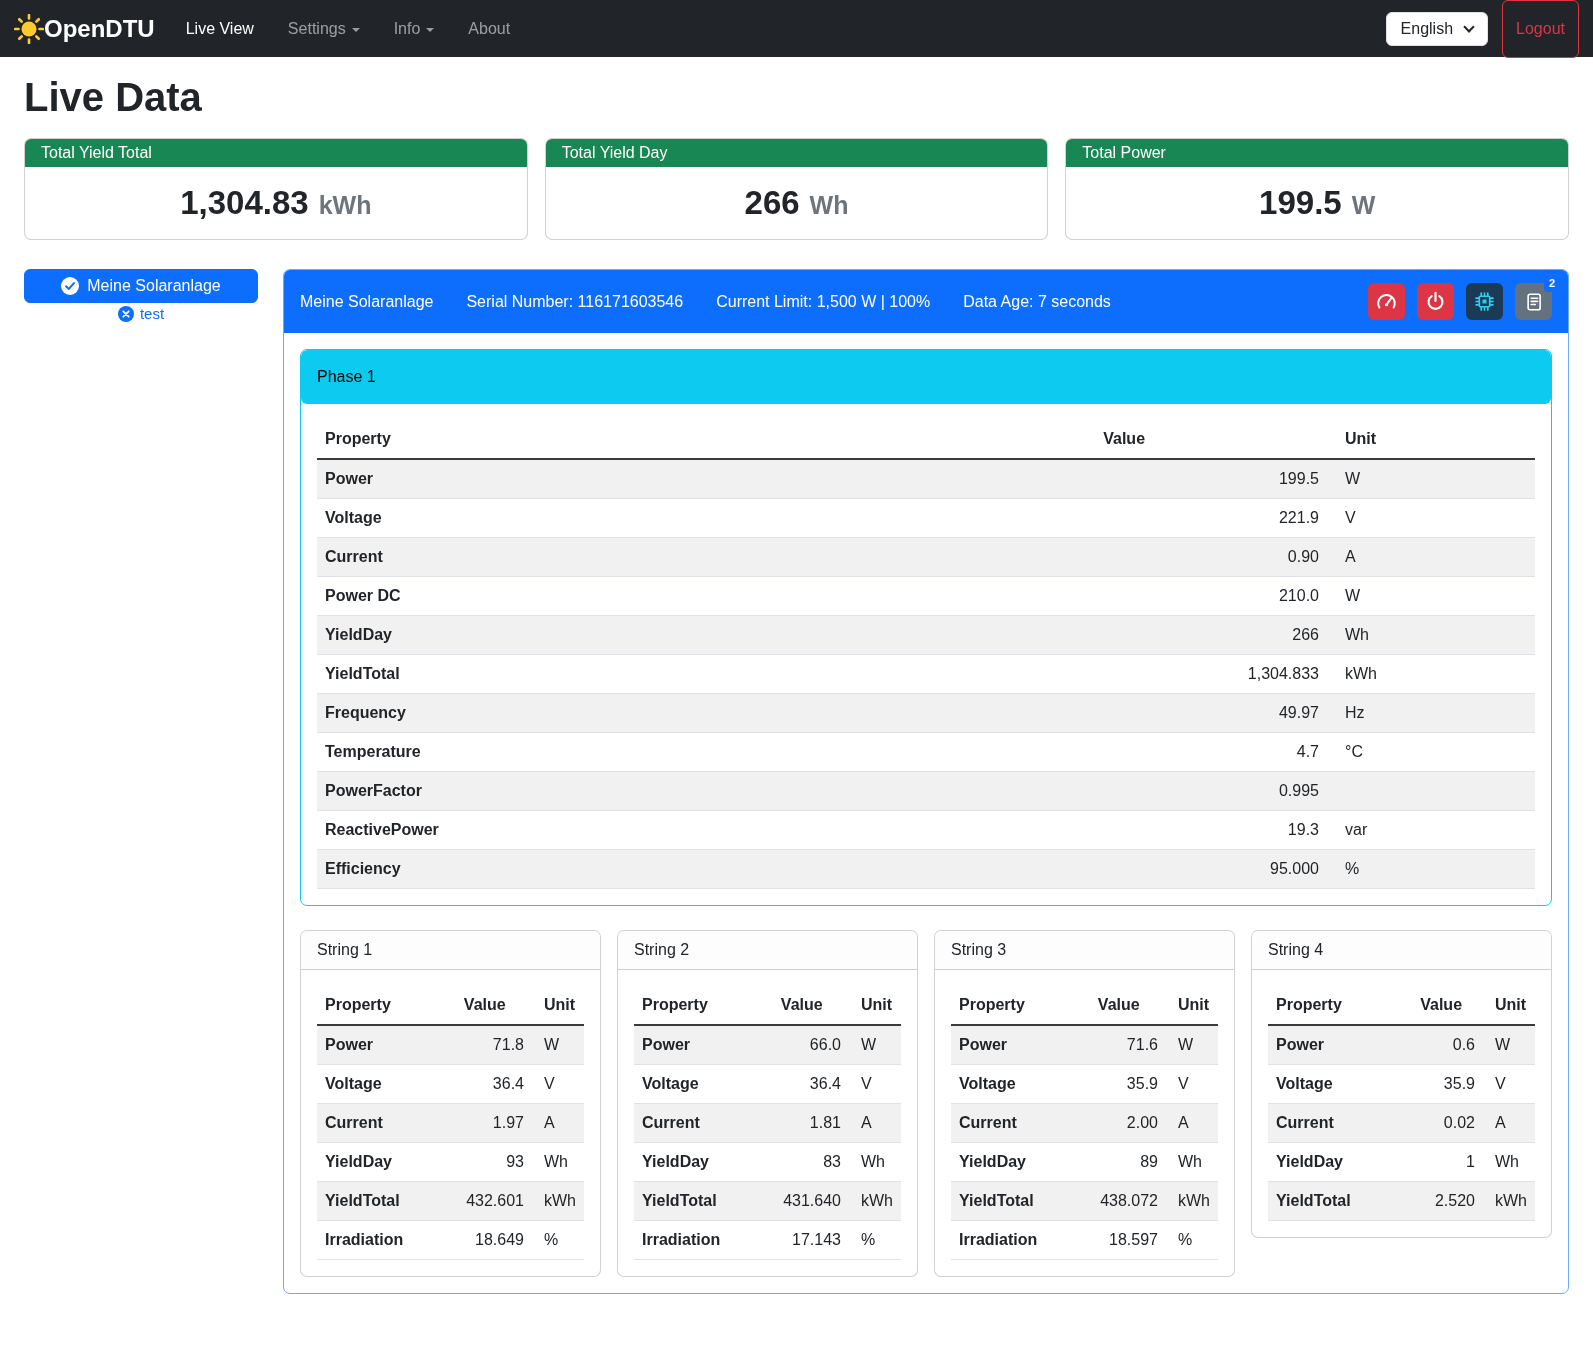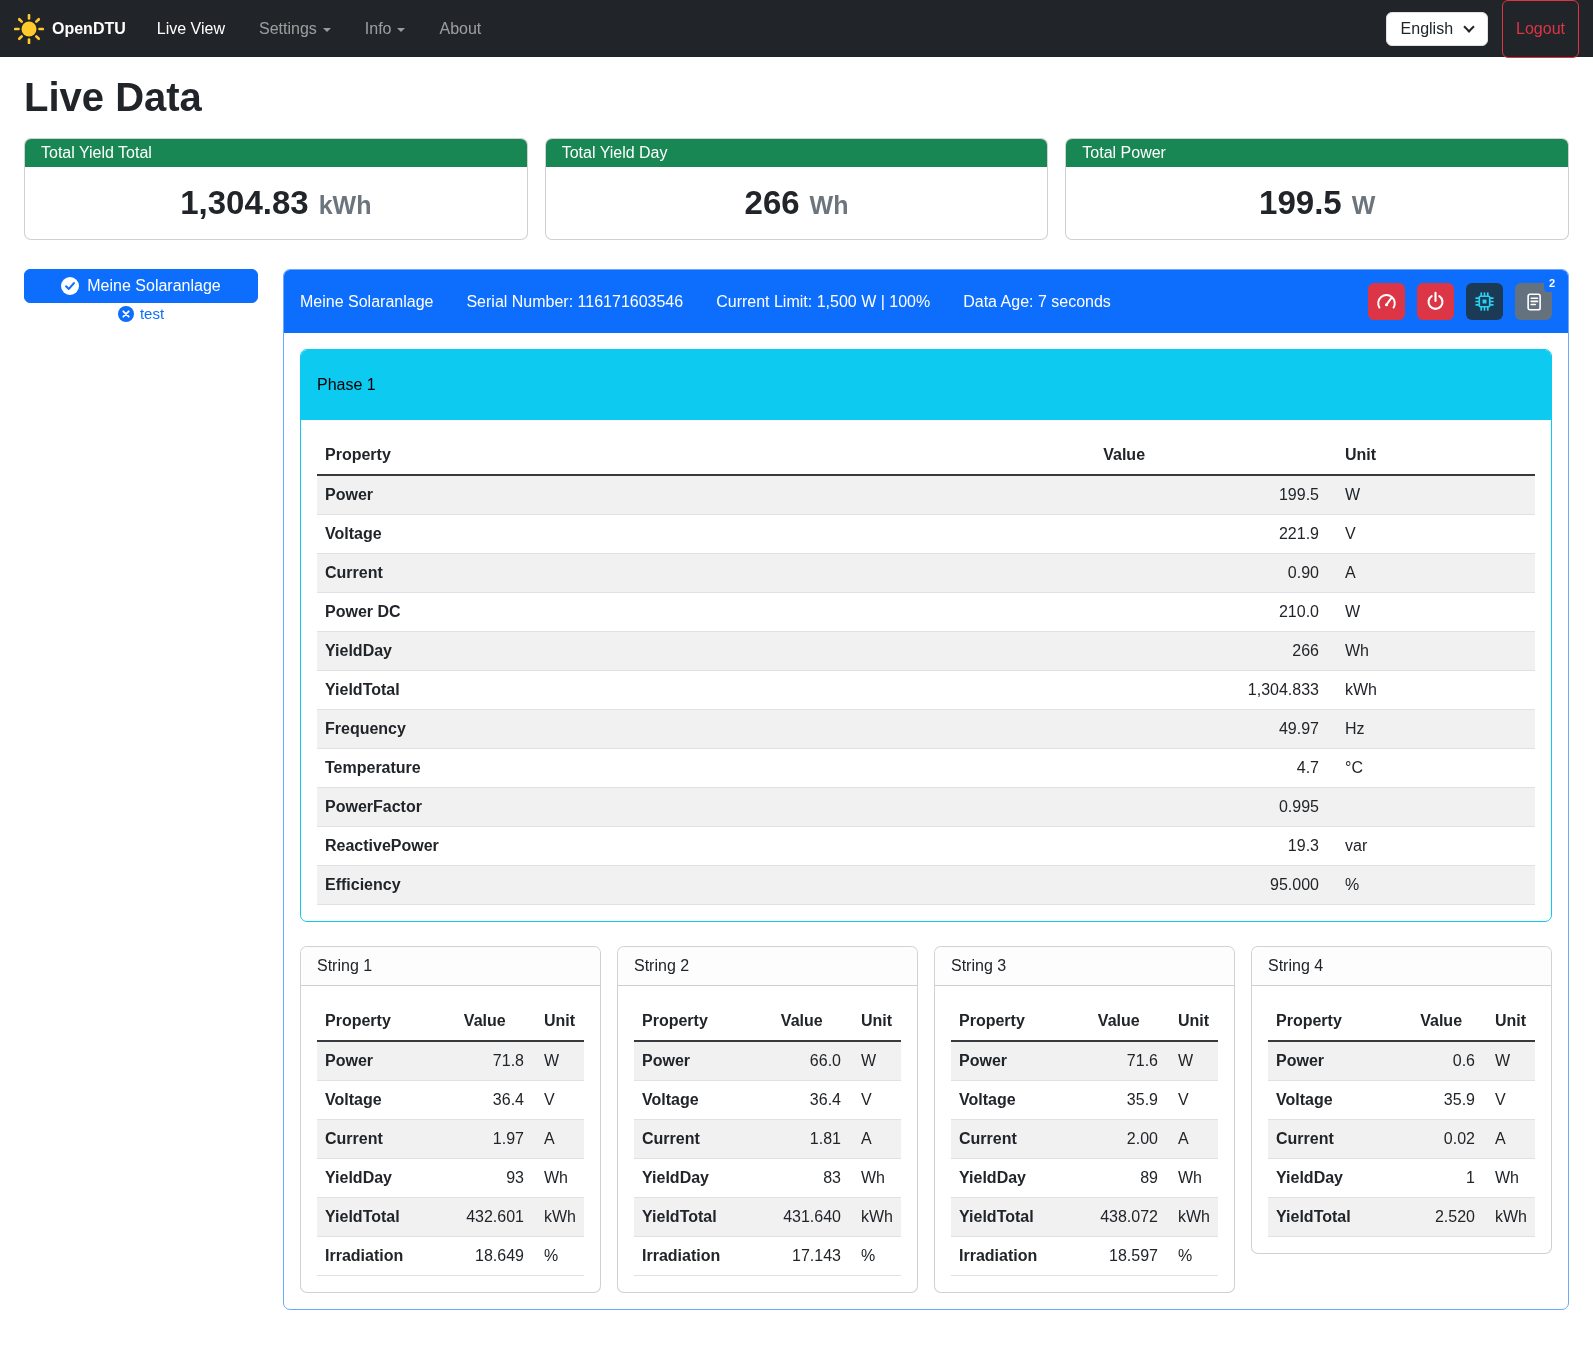--- a/index.html
+++ b/index.html
@@ -15,22 +15,22 @@
   .navbar {
     background:#212529;
     height:57px;
     display:flex;
     align-items:center;
     justify-content:space-between;
     padding:0 14px;
   }
   .nav-left { display:flex; align-items:center; }
   .brand {
-    display:flex; align-items:center; gap:8px;
-    color:#fff; font-size:16px; font-weight:700;
+    display:flex; align-items:center; 
+    color:#fff; font-size:24px; font-weight:700;
     text-decoration:none; margin-right:18px; cursor:pointer;
   }
   .nav-links { display:flex; align-items:center;gap:8px; }
   .nav-link {
     color:rgba(255,255,255,.55);
     text-decoration:none;
     padding:8px 13px;
     font-size:16px;
     cursor:pointer;
     white-space:nowrap;
@@ -181,22 +181,23 @@
   
   .phase-card {
     border:1px solid #0dcaf0;
     border-radius:7px;
     overflow:hidden;
     background:#fff;
   }
   .phase-card .card-header {
     background:#0dcaf0;
     color:#000;
-    padding:26px 16px;
-    font-size:16px;
+    padding:18px 16px;
+    font-size:16px;
+    border-radius:6px;
   }
   .phase-card .card-body { padding:16px; }
 
   
   table.data-table {
     width:100%;
     border-collapse:collapse;
     font-size:16px;
   }
   table.data-table thead th {

